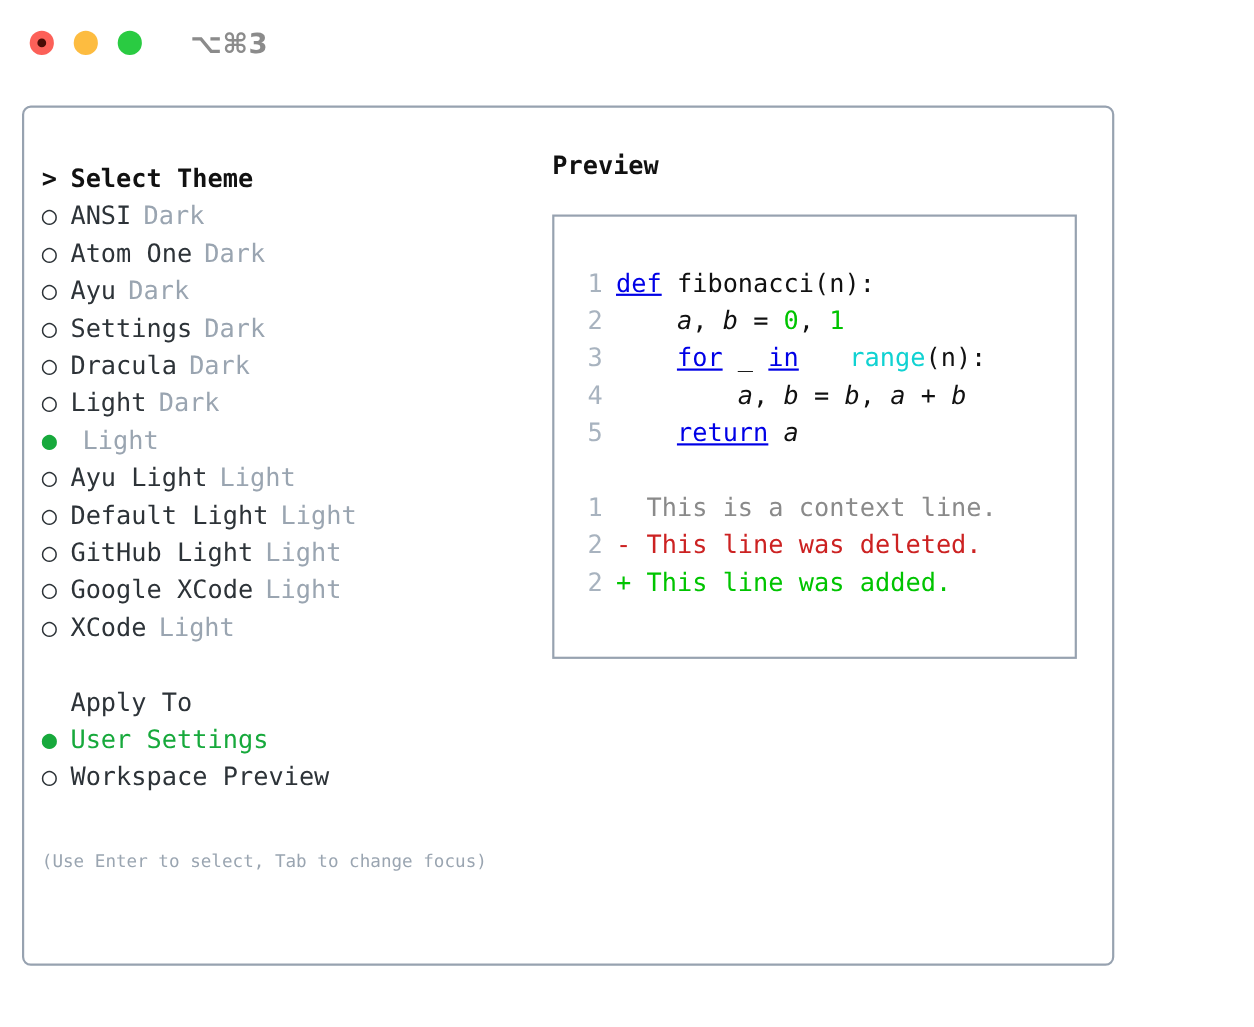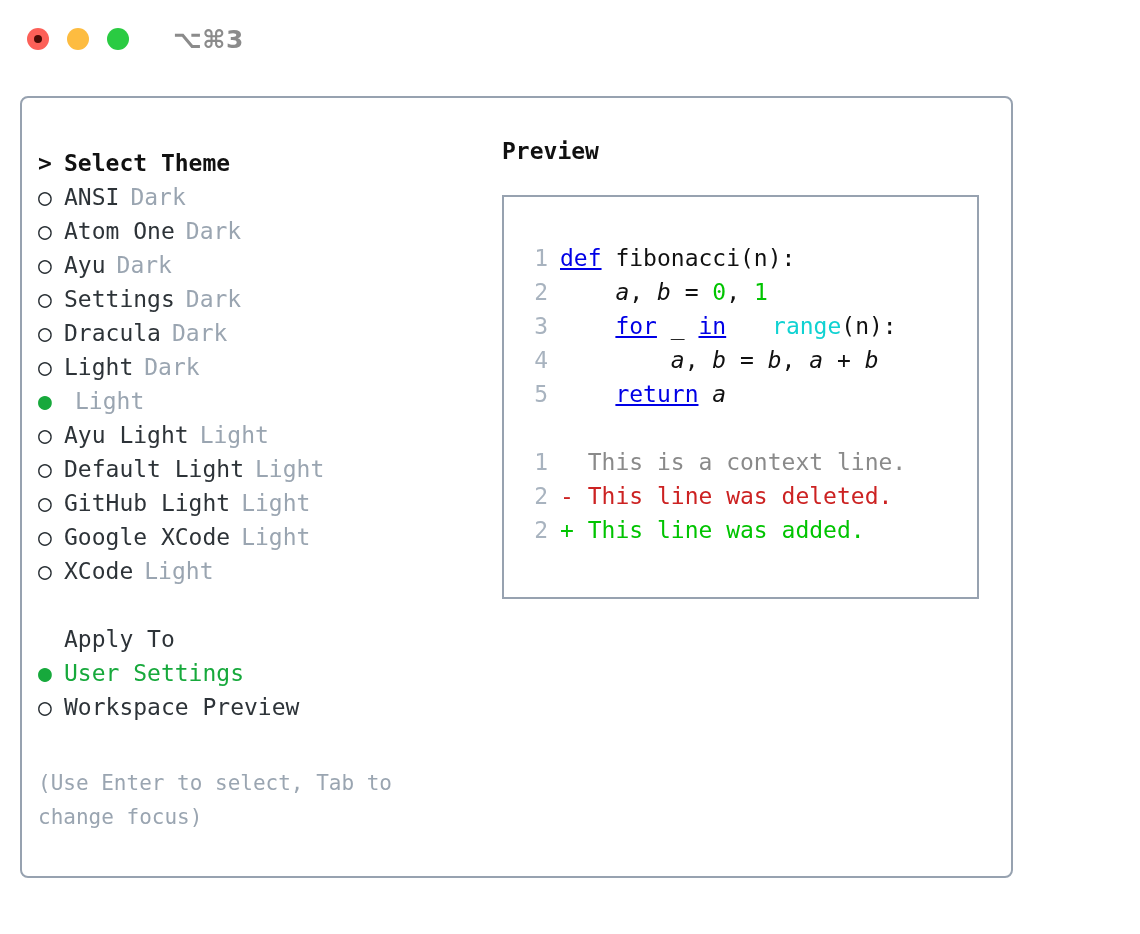--- a/index.html
+++ b/index.html
@@ -121,21 +121,21 @@
   .list-line.selected .theme-name { color: #17a93c; }
   .theme-kind {
     color: #9aa5b1;
     margin-left: 11px;
   }
 
   .spacer-line { height: 34px; }
 
   .hint {
     margin-top: 8px;
-    font-size: 21px;
+    font-size: 16px;
     line-height: 34px;
     color: #9aa5b1;
     width: 420px;
   }
 
   
   .right-col {
     position: absolute;
     left: 480px;
     top: 36px;

